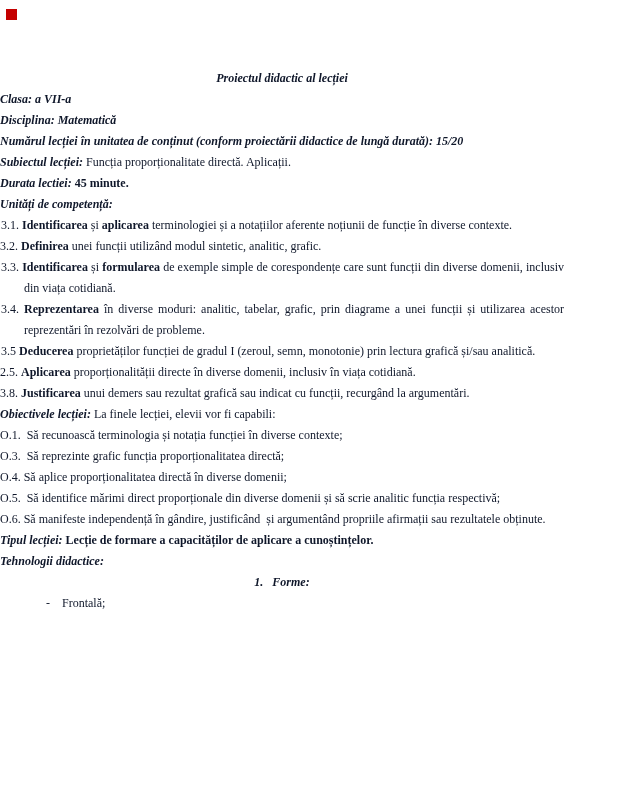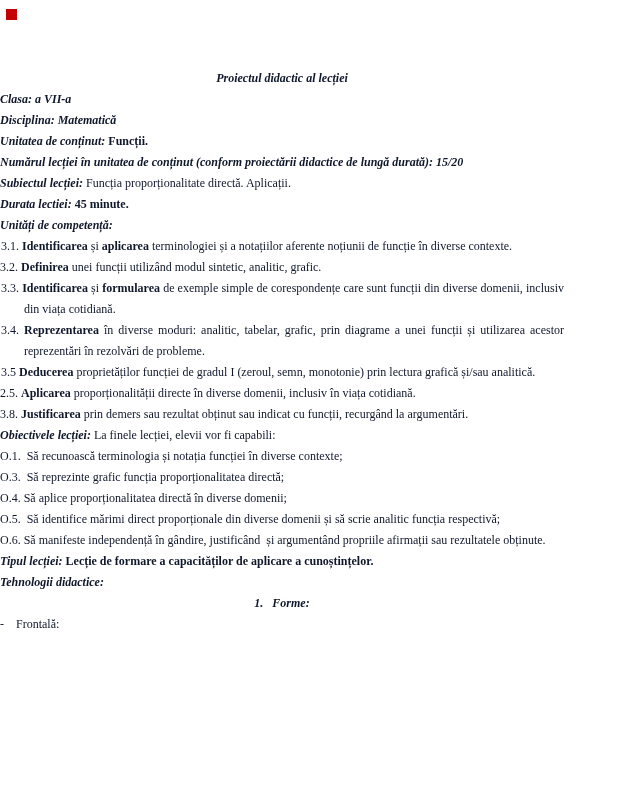--- a/index.html
+++ b/index.html
@@ -30,21 +30,21 @@
     line-height: 21px;
     white-space: pre-wrap;
   }
   .b { font-weight: bold; }
   .i { font-style: italic; }
   .align-center  { text-align: center; }
   .align-justify { text-align: justify; }
   .ml-header { margin-left: 56px; }
   .ml-list   { margin-left: 50px; }
   .ml-sub1   { margin-left: 73px; text-align: center; }
-  .ml-sub2   { margin-left: 75px; }
+  .ml-sub2   { margin-left: 75px; padding-left: 46px; }
   .hang {
     padding-left: 24px;
     text-indent: -23px;
   }
   .corner-marker {
     position: absolute;
     width: 11px;
     height: 11px;
   }
 </style>
@@ -53,32 +53,31 @@
 
 <div class="page">
   <div id="markers">
       <div class="corner-marker" style="left: 6px; top: 9px; background: rgb(196, 0, 0);"></div>
       <div class="corner-marker" style="left: 6px; top: 782px; background: rgb(196, 0, 0);"></div>
     </div>
   <div class="content" id="doc-content">
       <p class="ml-header align-center"><span class="b i">Proiectul didactic al lecției</span></p>
       <p class="ml-header"><span class="b i">Clasa: a VII-a</span></p>
       <p class="ml-header"><span class="b i">Disciplina: Matematică</span></p>
-      <p class="ml-header"><span class="b i">Unitatea de conținut:</span><span class="b"> Funcții.</span></p>
       <p class="ml-header"><span class="b i">Numărul lecției în unitatea de conținut (conform proiectării didactice de lungă durată): 15/20</span></p>
       <p class="ml-header"><span class="b i">Subiectul lecției:</span><span> Funcția proporționalitate directă. Aplicații.</span></p>
       <p class="ml-header"><span class="b i">Durata lectiei:</span><span class="b"> 45 minute.</span></p>
       <p class="ml-header"><span class="b i">Unități de competență:</span></p>
       <p class="ml-list align-justify hang"><span>3.1. </span><span class="b">Identificarea</span><span> și </span><span class="b">aplicarea</span><span> terminologiei și a notațiilor aferente noțiunii de funcție în diverse contexte.</span></p>
       <p class="ml-list"><span>3.2. </span><span class="b">Definirea</span><span> unei funcții utilizând modul sintetic, analitic, grafic.</span></p>
       <p class="ml-list align-justify hang"><span>3.3. </span><span class="b">Identificarea</span><span> și </span><span class="b">formularea</span><span> de exemple simple de corespondențe care sunt funcții din diverse domenii, inclusiv din viața cotidiană.</span></p>
       <p class="ml-list align-justify hang"><span>3.4. </span><span class="b">Reprezentarea</span><span> în diverse moduri: analitic, tabelar, grafic, prin diagrame a unei funcții și utilizarea acestor reprezentări în rezolvări de probleme.</span></p>
       <p class="ml-list align-justify hang"><span>3.5 </span><span class="b">Deducerea</span><span> proprietăților funcției de gradul I (zeroul, semn, monotonie) prin lectura grafică și/sau analitică.</span></p>
       <p class="ml-list"><span>2.5. </span><span class="b">Aplicarea</span><span> proporționalității directe în diverse domenii, inclusiv în viața cotidiană.</span></p>
-      <p class="ml-list"><span>3.8. </span><span class="b">Justificarea</span><span> prin demers sau rezultat obținut sau indicat cu funcții, recurgând la argumentări.</span></p>
+      <p class="ml-list"><span>3.8. </span><span class="b">Justificarea</span><span> unui demers sau rezultat grafică sau indicat cu funcții, recurgând la argumentări.</span></p>
       <p class="ml-header"><span class="b i">Obiectivele lecției:</span><span> La finele lecției, elevii vor fi capabili:</span></p>
       <p class="ml-list"><span>O.1.&nbsp; Să recunoască terminologia și notația funcției în diverse contexte;</span></p>
       <p class="ml-list"><span>O.3.&nbsp; Să reprezinte grafic funcția proporționalitatea directă;</span></p>
       <p class="ml-list"><span>O.4. Să aplice proporționalitatea directă în diverse domenii;</span></p>
       <p class="ml-list"><span>O.5.&nbsp; Să identifice mărimi direct proporționale din diverse domenii și să scrie analitic funcția respectivă;</span></p>
       <p class="ml-list align-justify"><span>O.6. Să manifeste independență în gândire, justificând&nbsp; și argumentând propriile afirmații sau rezultatele obținute.</span></p>
       <p class="ml-header"><span class="b i">Tipul lecției:</span><span class="b"> Lecție de formare a capacităților de aplicare a cunoștințelor.</span></p>
       <p class="ml-header"><span class="b i">Tehnologii didactice:</span></p>
       <p class="ml-sub1"><span class="b i">1.&nbsp;&nbsp;&nbsp;Forme:</span></p>
       <p class="ml-sub2"><span>-&nbsp;&nbsp;&nbsp;&nbsp;Frontală;</span></p>

